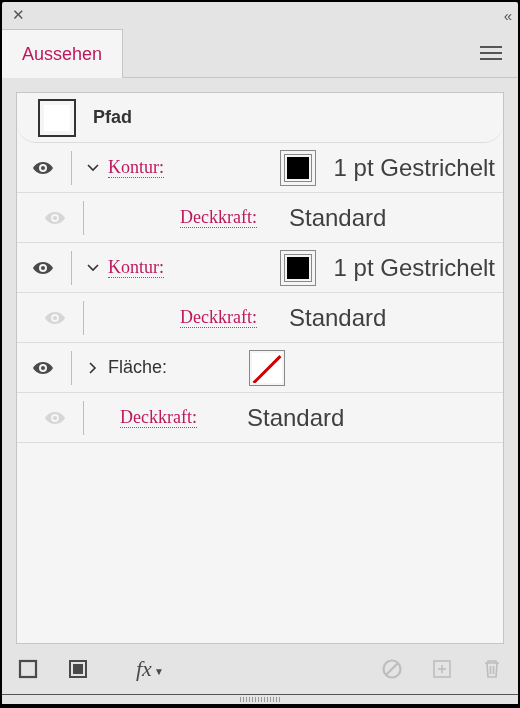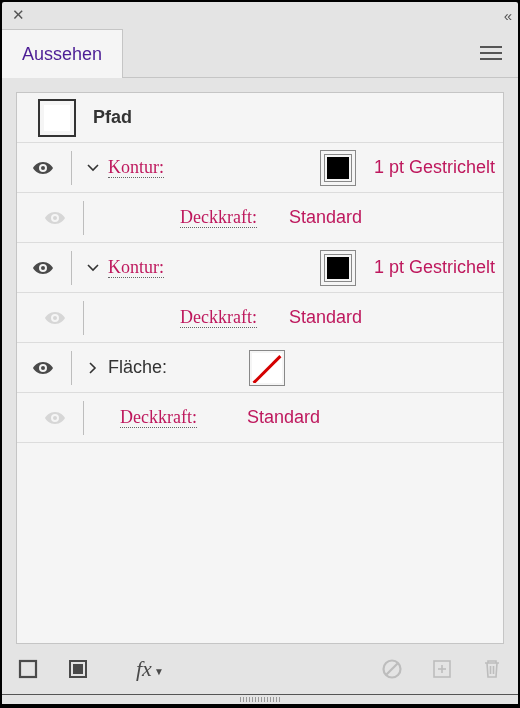--- a/index.html
+++ b/index.html
@@ -46,21 +46,21 @@
       position: relative;
     }
     .tab-active {
       background: #f5f5f5;
       border-top: 1px solid #c5c5c5;
       border-right: 1px solid #c5c5c5;
       padding: 0 20px;
       display: flex;
       align-items: center;
       font-size: 18px;
-      color: #4c1d95;
+      color: #be185d;
       position: relative;
       top: 1px;
     }
     .tab-rest {
       flex: 1;
       background: #e4e4e4;
       display: flex;
       align-items: center;
       justify-content: flex-end;
       padding-right: 16px;
@@ -88,21 +88,21 @@
       overflow: hidden;
     }
     .row {
       height: 50px;
       display: flex;
       align-items: center;
       border-bottom: 1px solid #dcdcdc;
       padding: 0 8px 0 4px;
     }
     .row.sub { background: #f5f5f5; padding-left: 16px; }
-    .row.header { background: #f5f5f5; }
+    .row.header { background: #f5f5f5; border-radius: 19px; }
     .eye-cell {
       width: 44px;
       display: flex;
       justify-content: center;
       align-items: center;
     }
     .eye-icon svg { display: block; }
     .sep {
       width: 1px;
       height: 34px;
@@ -153,22 +153,22 @@
       content: "";
       position: absolute;
       left: -4px;
       right: -4px;
       top: 50%;
       height: 3px;
       background: #d40000;
       transform: rotate(-45deg);
     }
     .row-value {
-      font-size: 18px;
-      color: #be185d;
+      font-size: 24px;
+      color: #404040;
       padding-left: 18px;
       white-space: nowrap;
     }
     .thumb-col {
       width: 72px;
       display: flex;
       justify-content: center;
     }
     .thumb {
       width: 38px;

